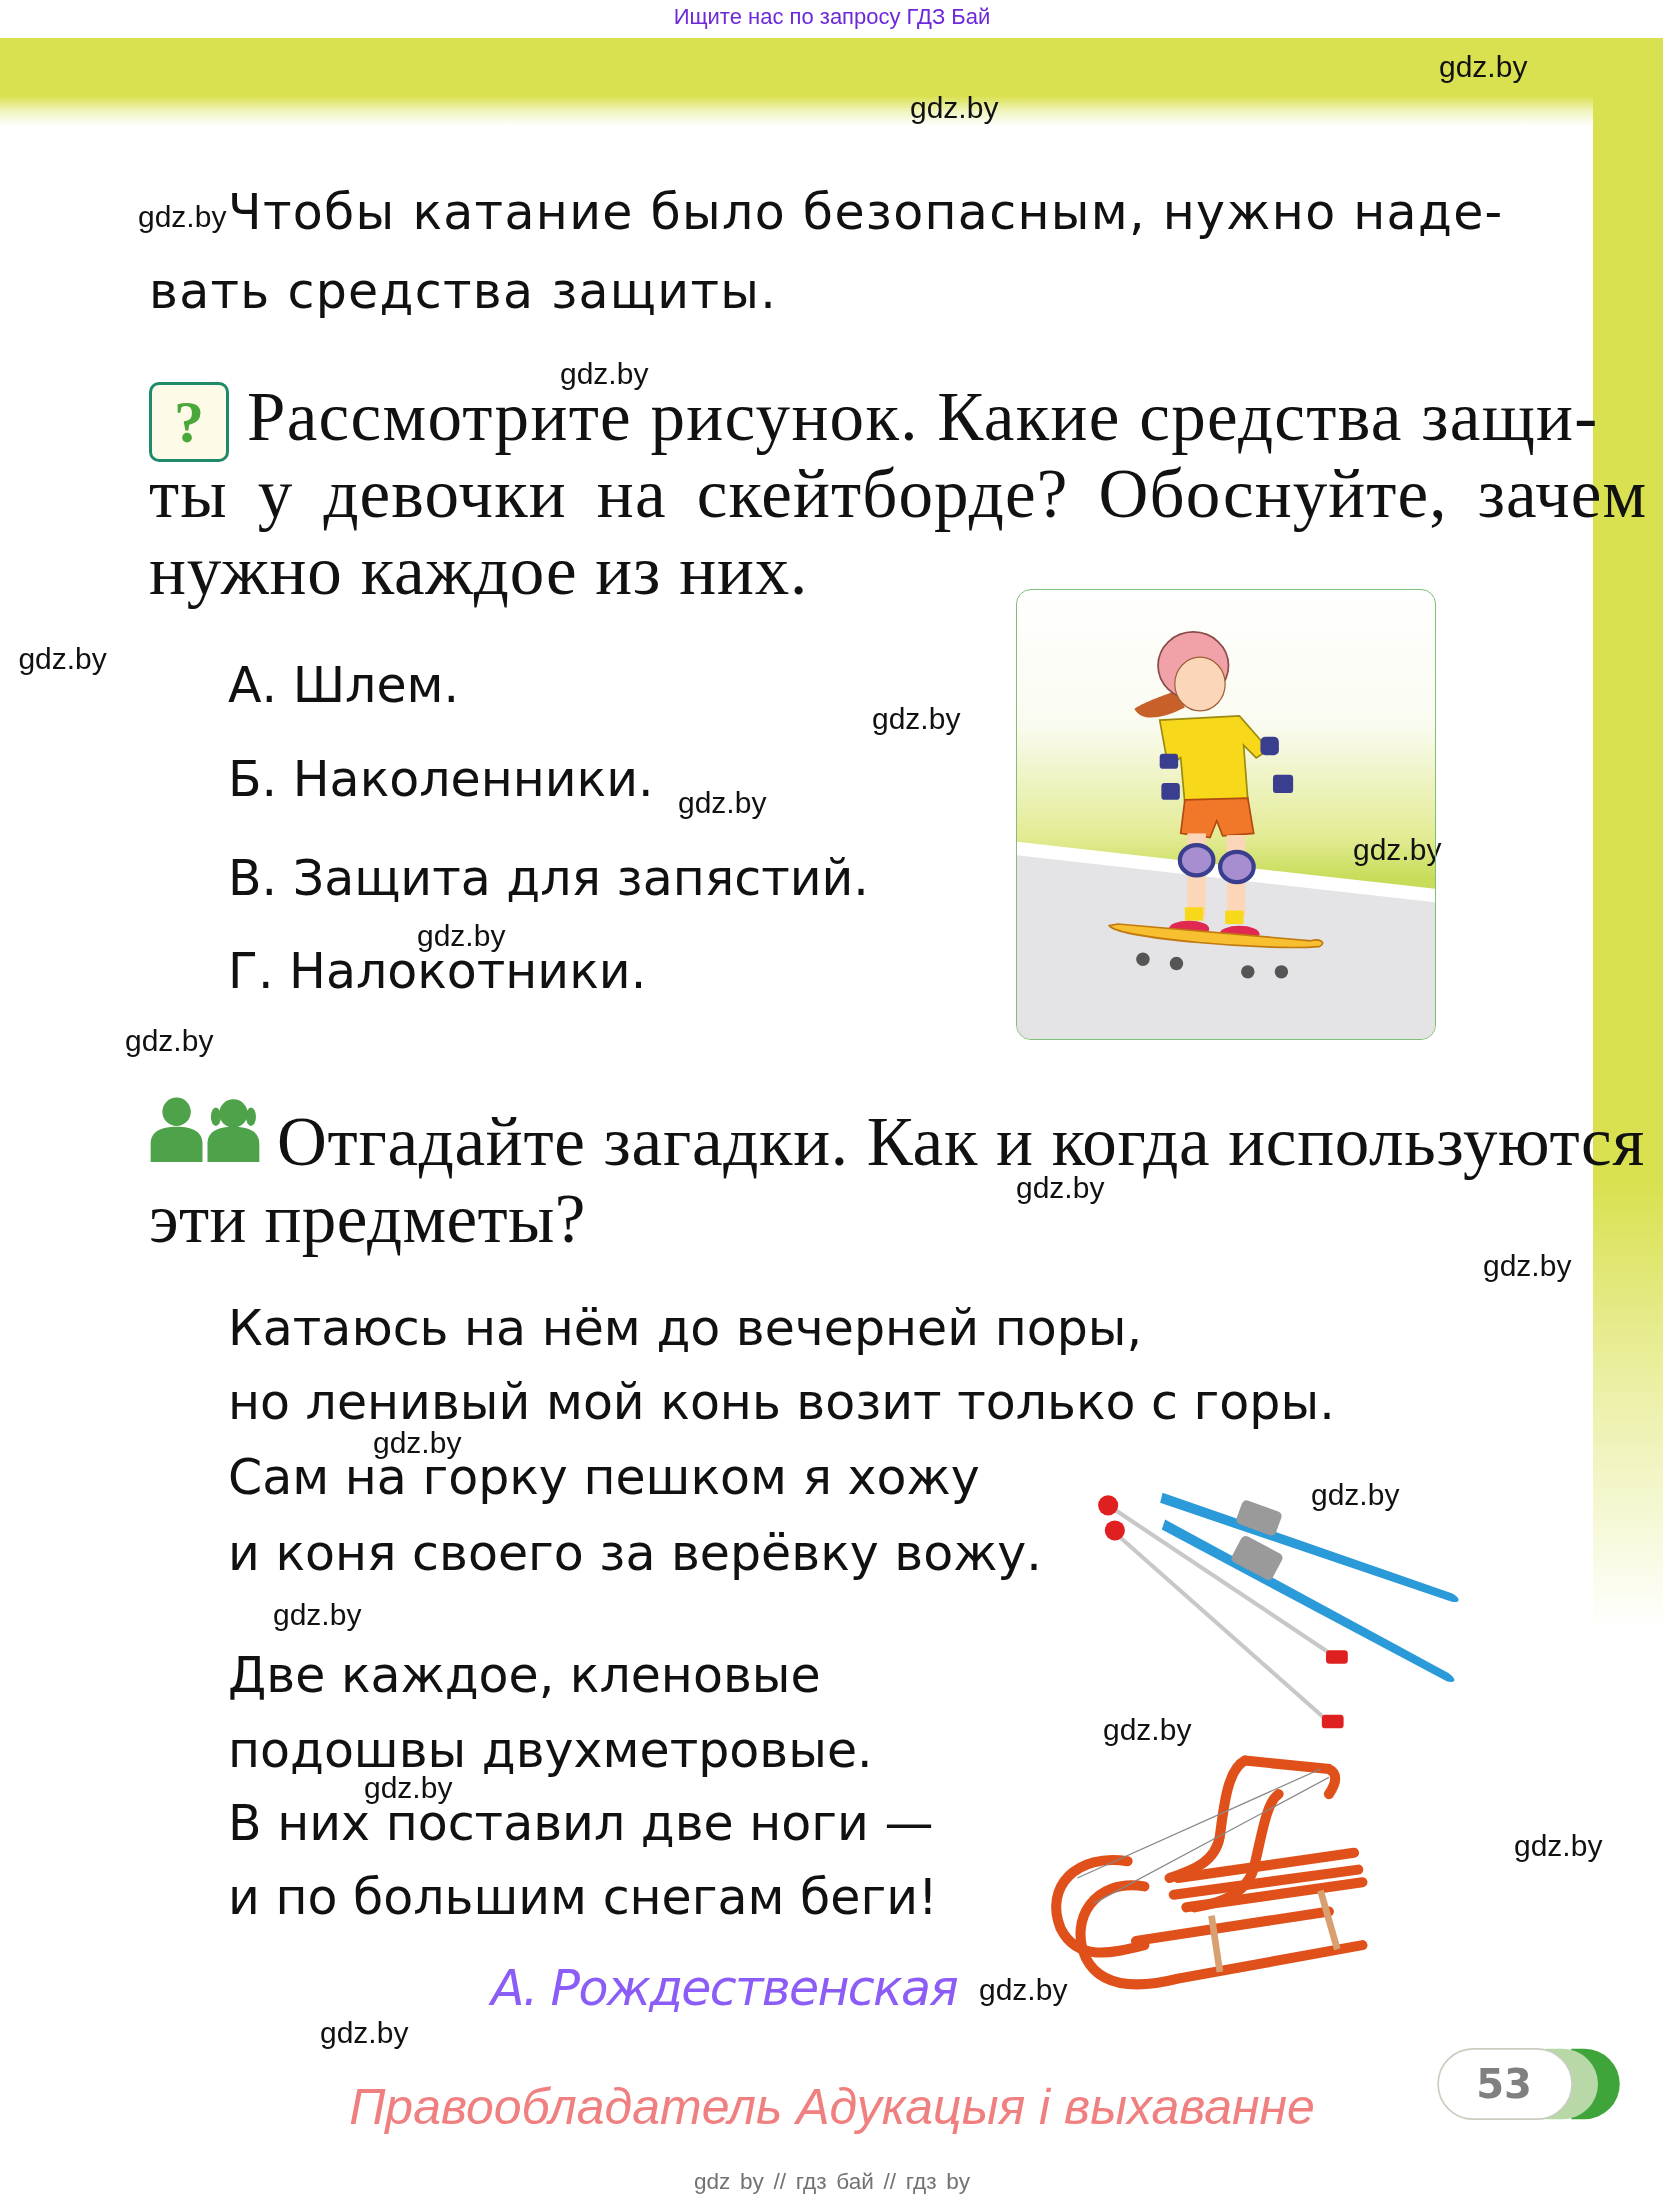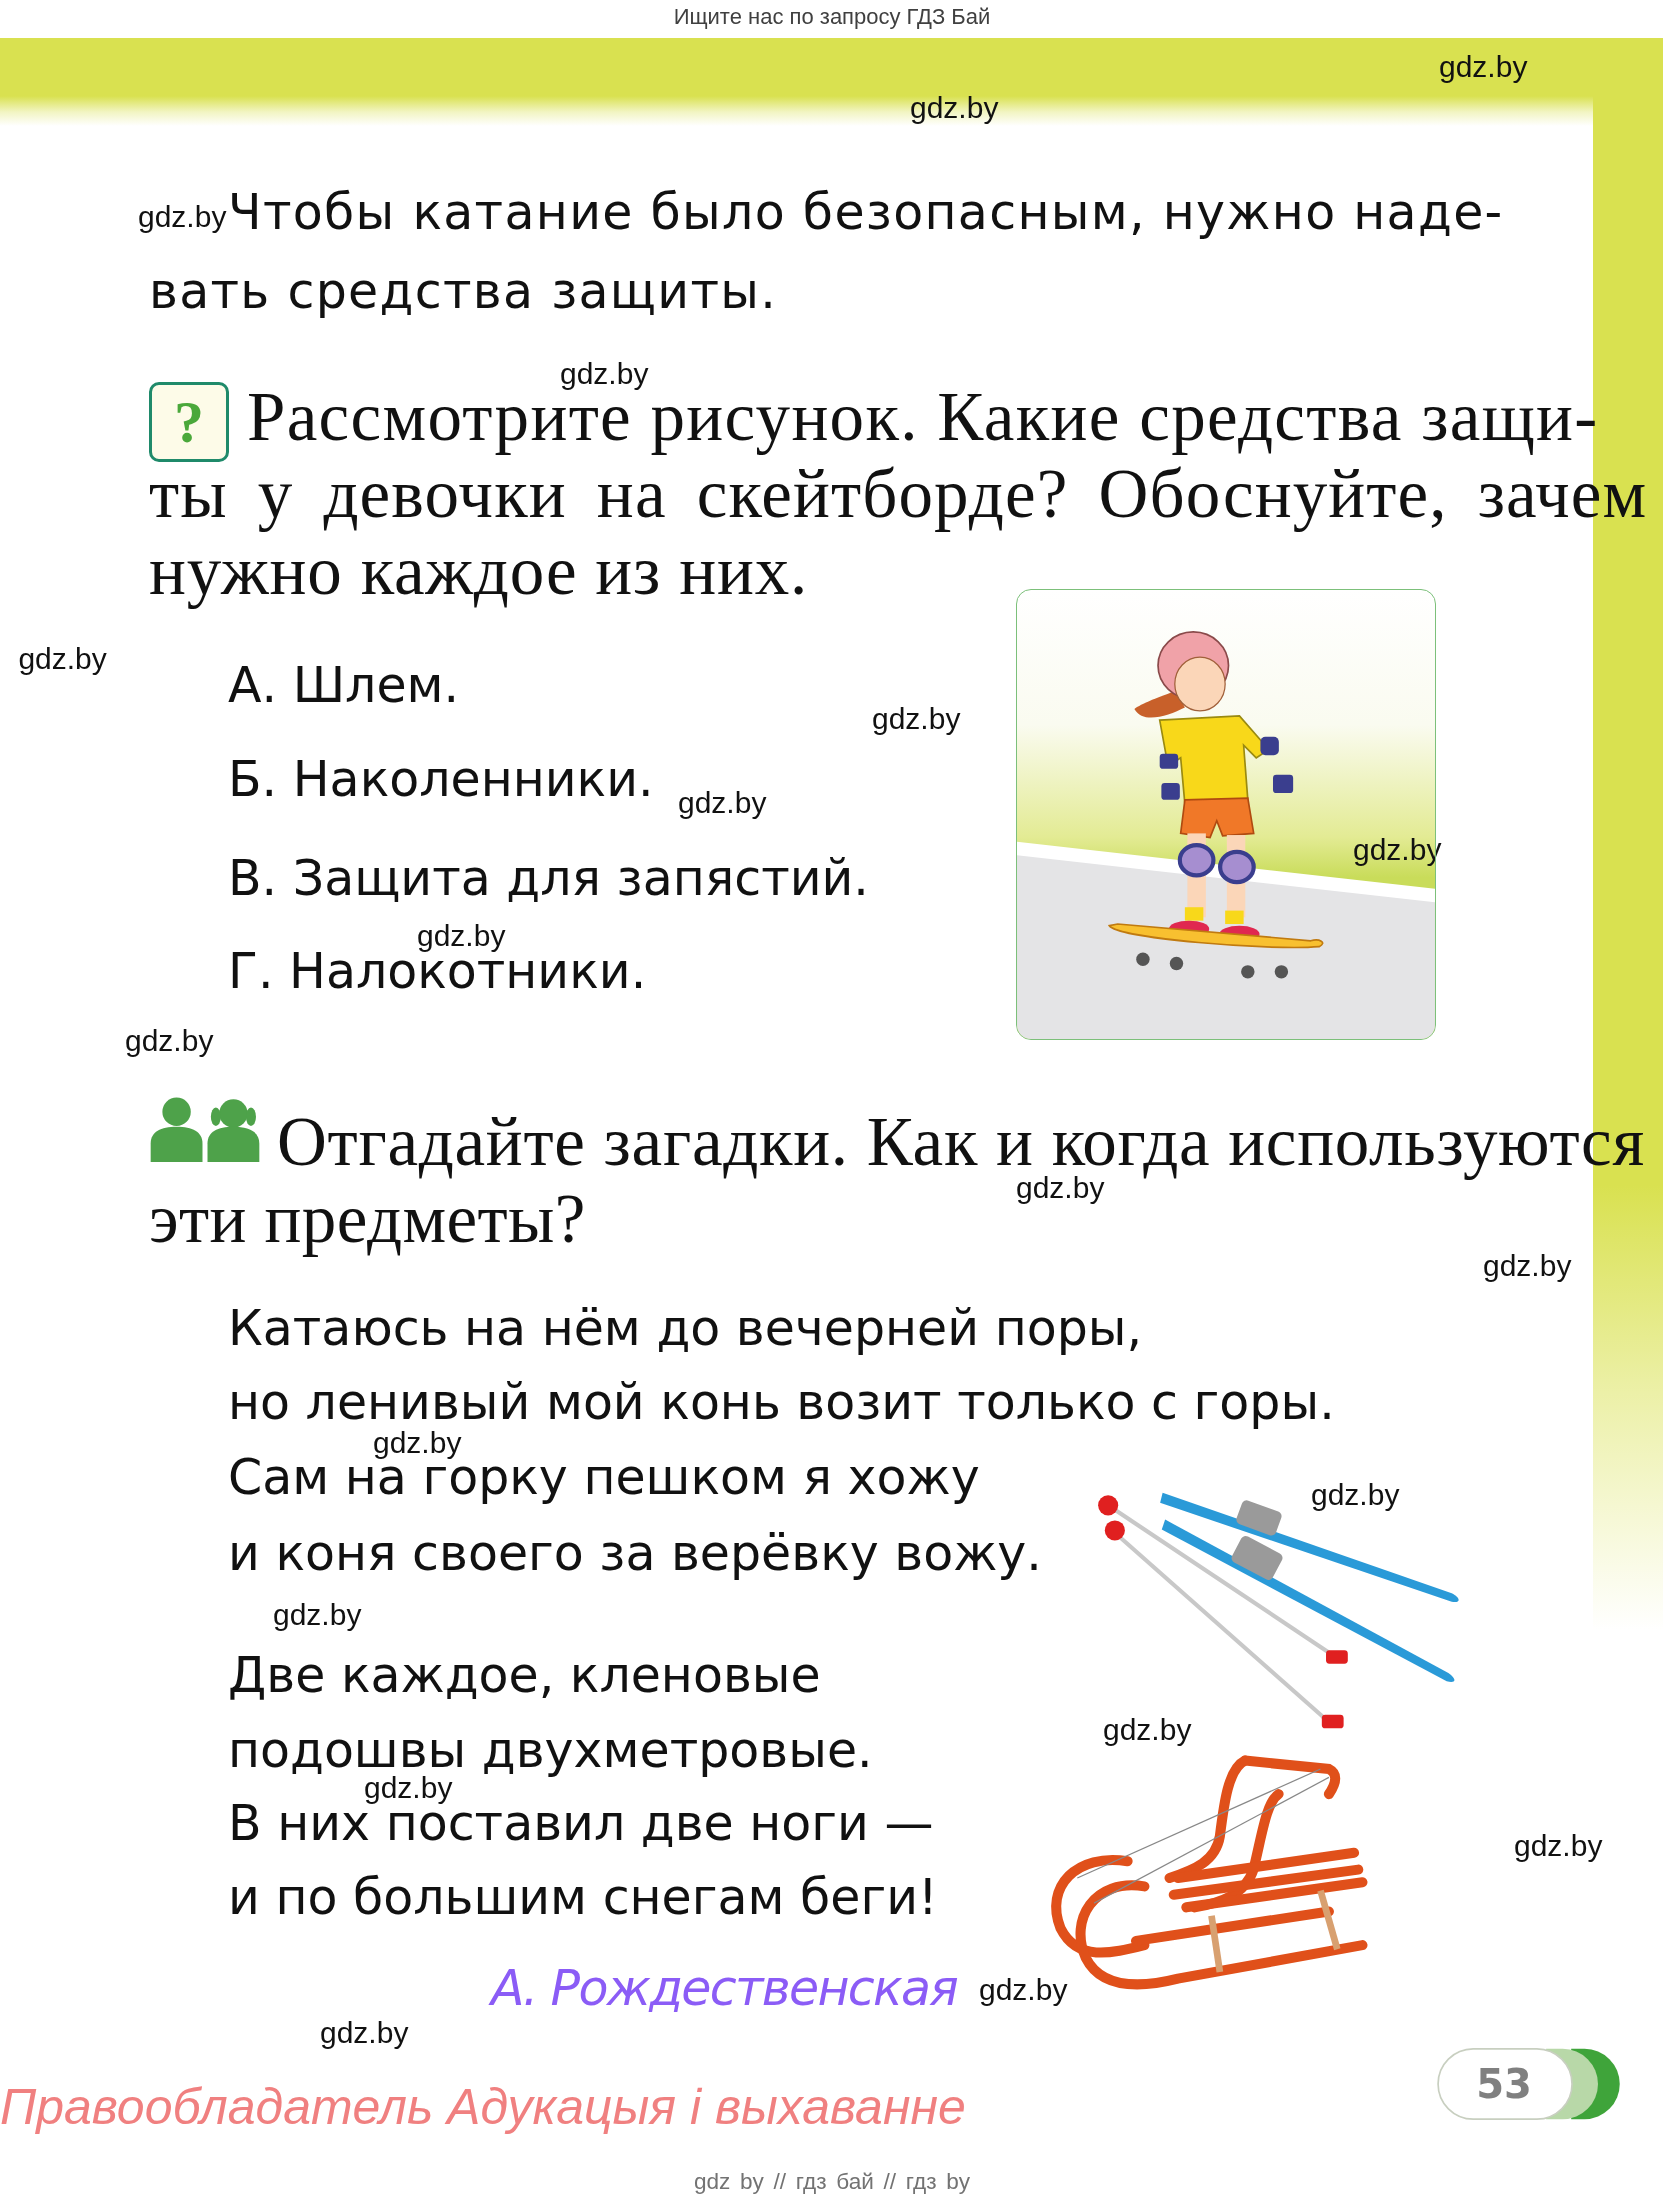--- a/index.html
+++ b/index.html
@@ -5,21 +5,21 @@
   html, body { margin: 0; padding: 0; }
   body {
     width: 1664px; height: 2205px; position: relative; overflow: hidden;
     background: #ffffff;
     font-family: "DejaVu Sans", "Liberation Sans", sans-serif;
     color: #111;
   }
   .abs { position: absolute; }
   .top-banner {
     position: absolute; left: 0; top: 1.7px; width: 1664px; text-align: center;
-    font-family: "Liberation Sans", sans-serif; font-size: 22px; color: #404040;
+    font-family: "Liberation Sans", sans-serif; font-size: 22px; color: #6d28d9;
     line-height: 30px;
   }
   .band-top {
     position: absolute; left: 0; top: 38px; width: 1664px; height: 88px;
     background: linear-gradient(to bottom, #d9e150 0%, #d9e150 66%, rgba(217,225,80,0.35) 84%, rgba(255,255,255,0) 100%);
   }
   .band-right {
     position: absolute; left: 1593px; top: 38px; width: 70px; height: 1593px;
     background: linear-gradient(to bottom, #d9e150 0%, #d9e150 72%, rgba(217,225,80,0.5) 85%, rgba(255,255,255,0) 100%);
   }
@@ -52,21 +52,21 @@
   }
   .pg-pill {
     position: absolute; left: 1437px; top: 2048px; width: 183px; height: 84px;
   }
   .pg-num {
     position: absolute; left: 0; top: 0; width: 134px; height: 72px;
     display: flex; align-items: center; justify-content: center;
     font-family: "DejaVu Sans", sans-serif; font-weight: bold; font-size: 40px; color: #808080;
   }
   .footer-copy {
-    position: absolute; left: 0; top: 2078px; width: 1664px; 
+    position: absolute; left: 0; top: 2078px; width: 1664px; text-align: center;
     font-family: "Liberation Sans", sans-serif; font-style: italic; font-size: 50px;
     color: #f08080; line-height: 59px;
   }
   .footer-links {
     position: absolute; left: 0; top: 2168px; width: 1664px; text-align: center;
     font-family: "Liberation Sans", sans-serif; font-size: 22.6px; color: #737373;
     line-height: 28.5px; word-spacing: 3.4px;
   }
   .author {
     position: absolute; left: 491px; top: 1959px; font-family: "DejaVu Sans", sans-serif;

